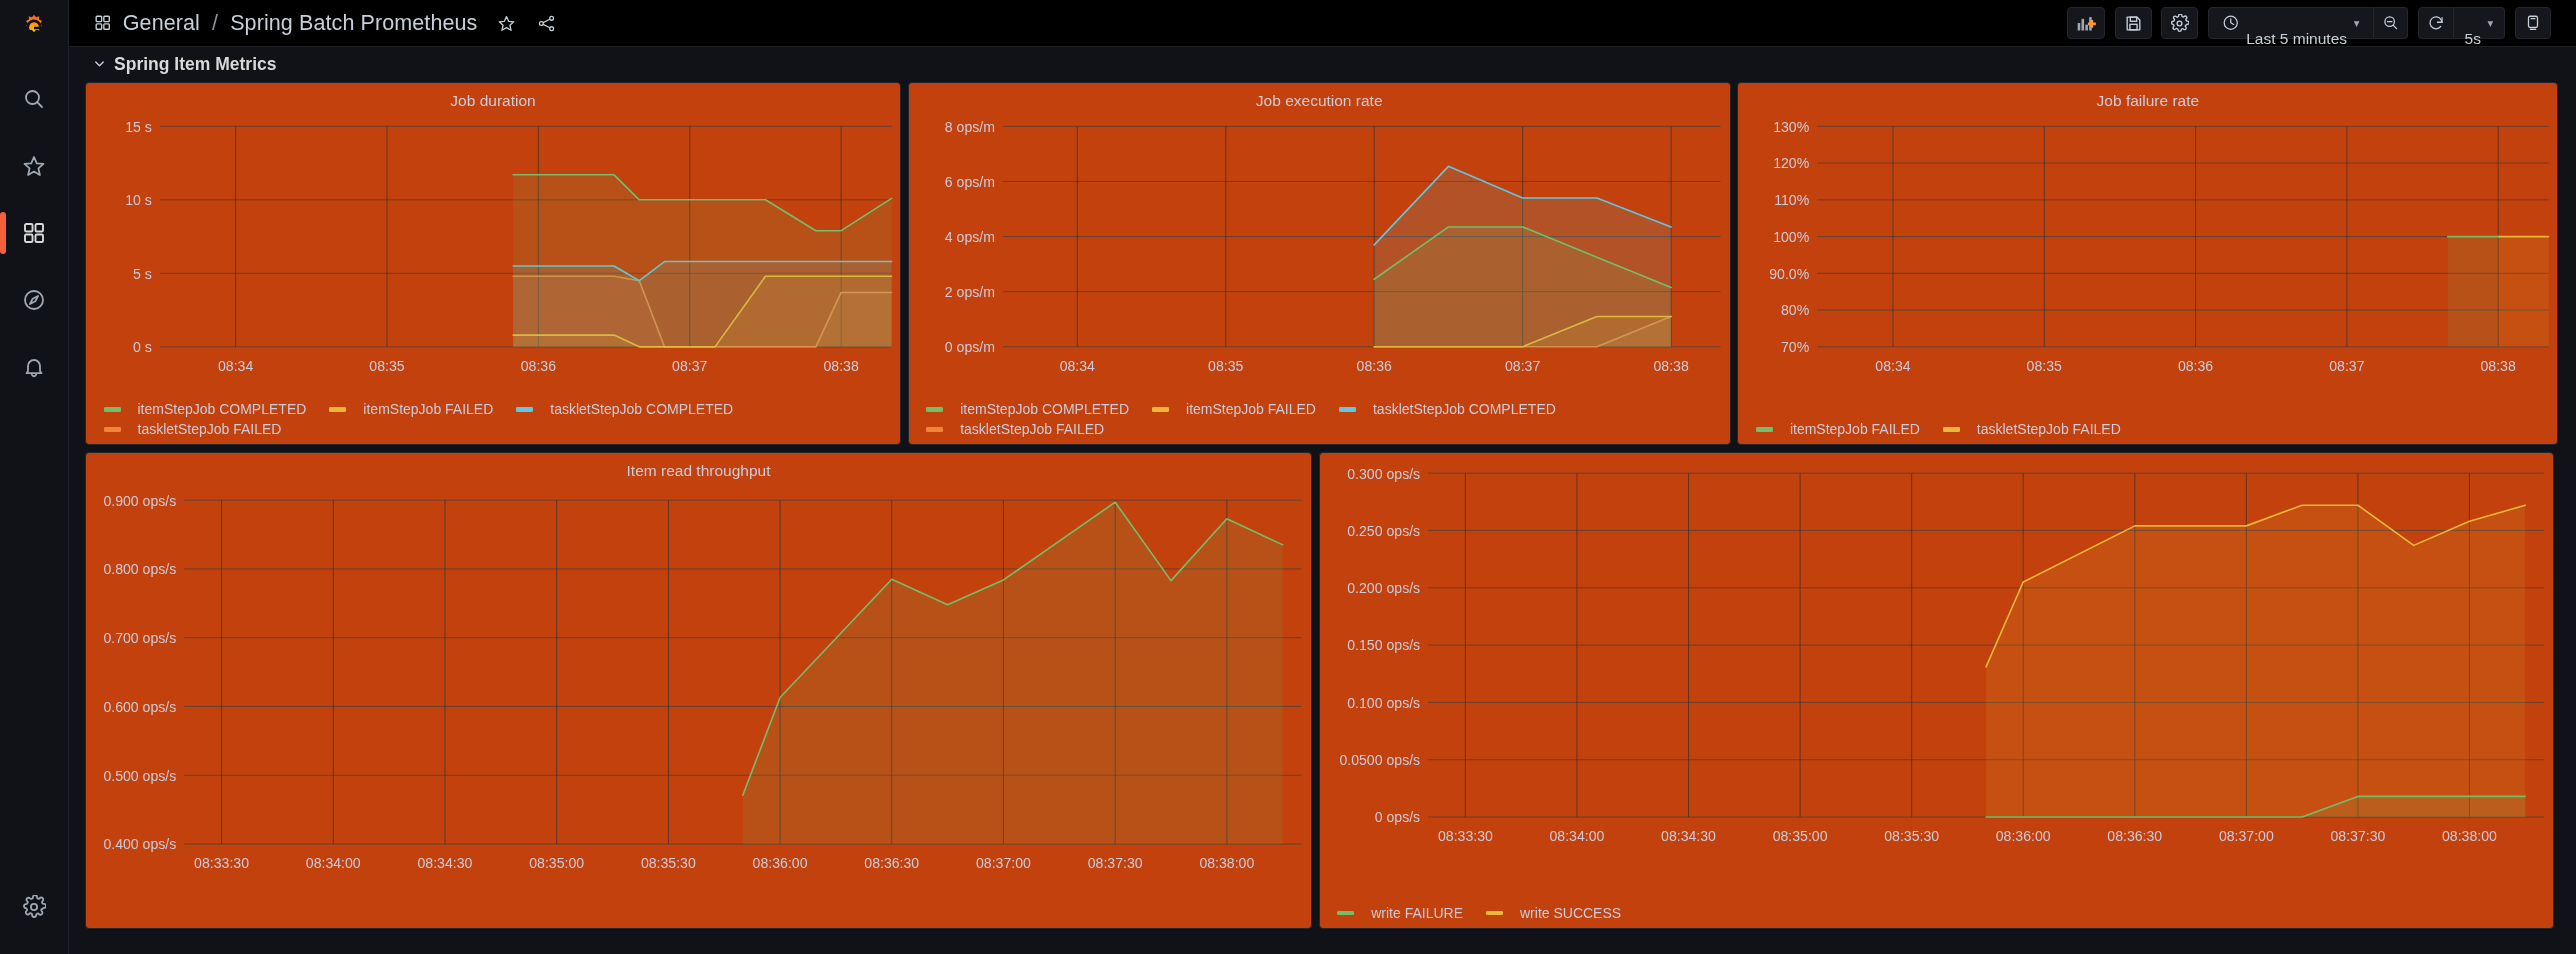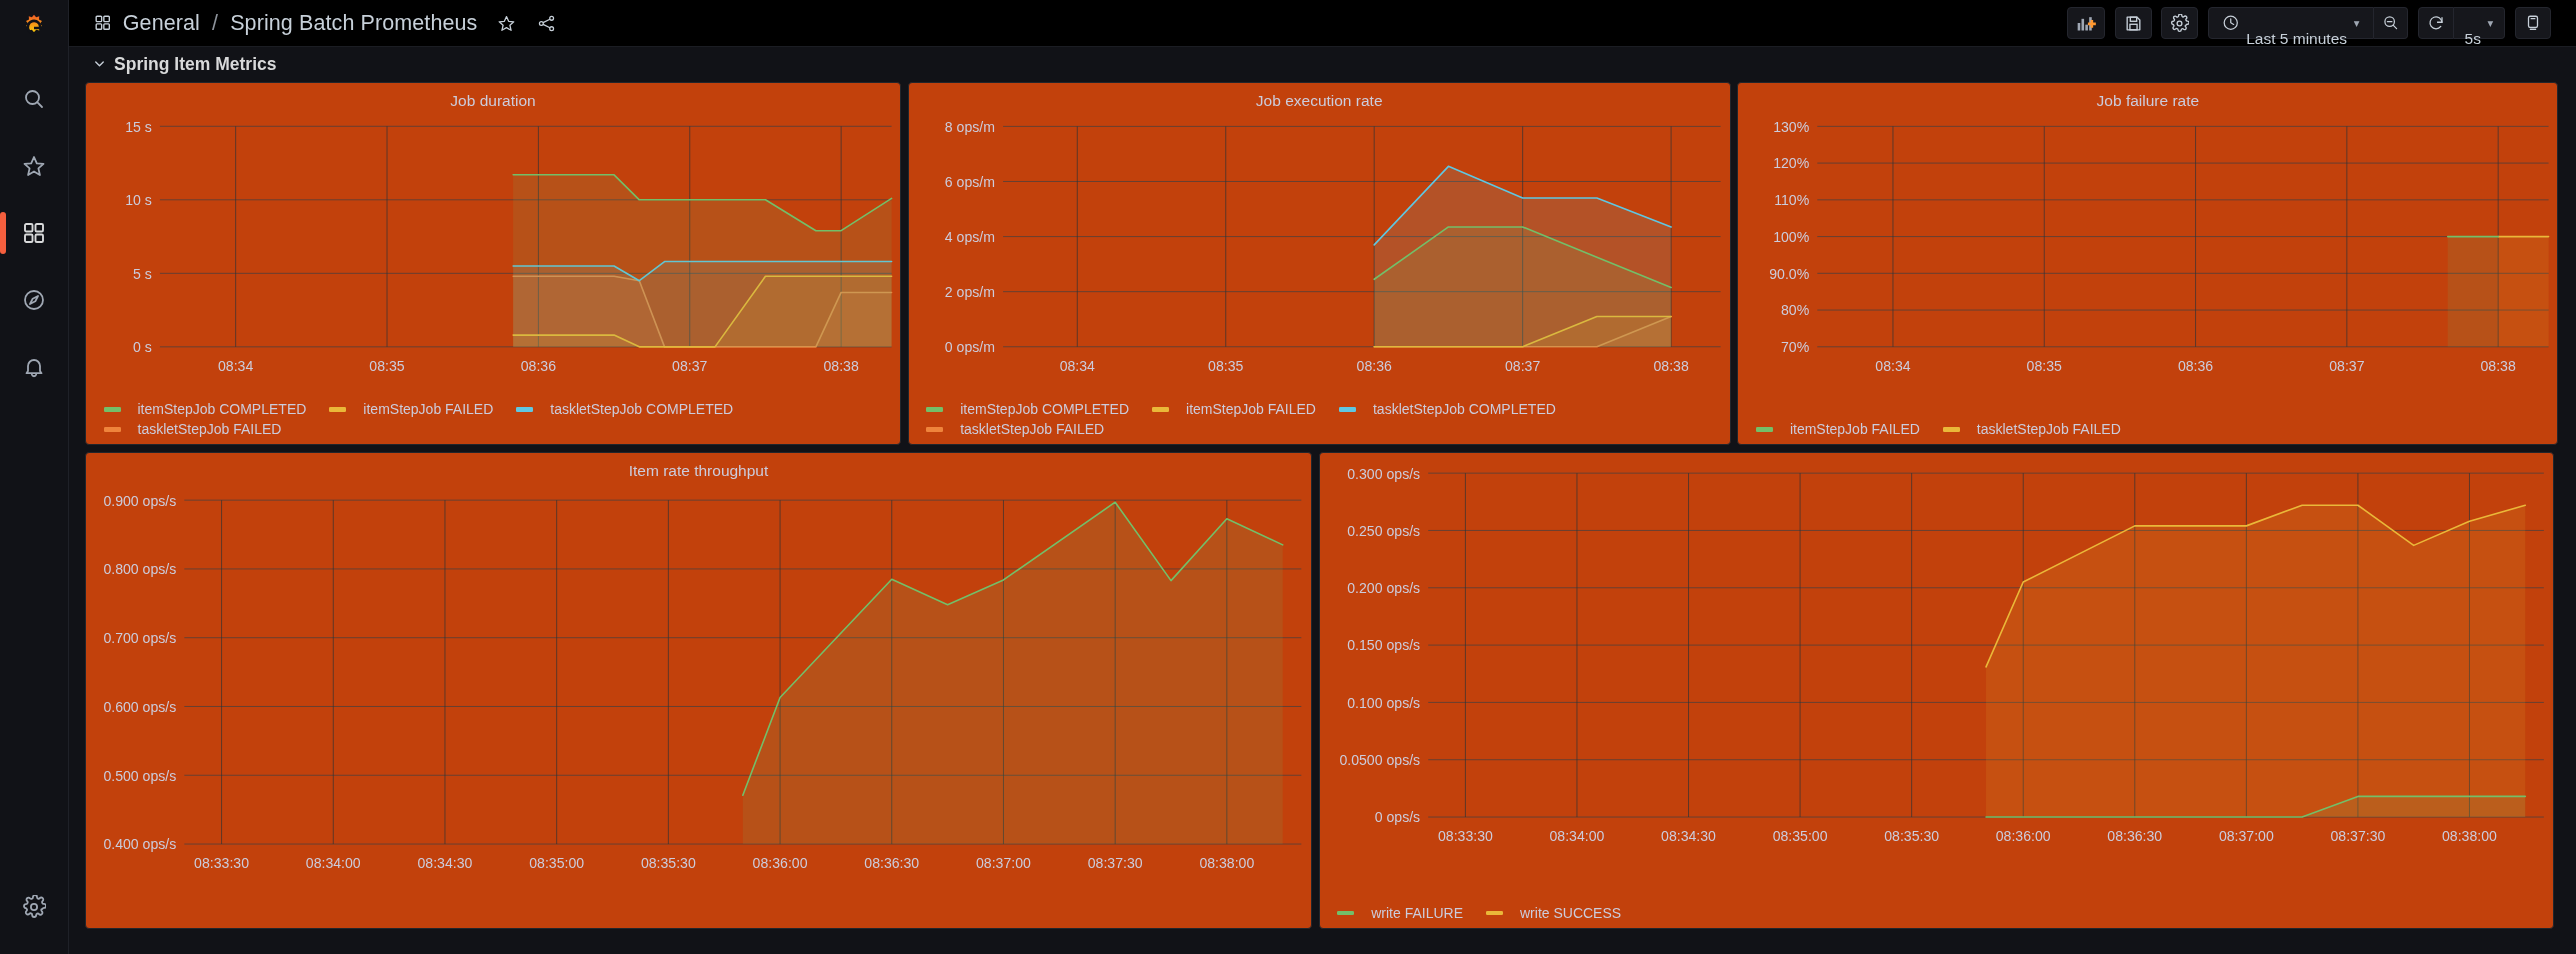--- a/index.html
+++ b/index.html
@@ -412,21 +412,21 @@
             <div class="legend-item">
               <span class="legend-swatch" style="background: rgb(234, 184, 57);"></span>
               <span class="legend-label">taskletStepJob FAILED</span>
             </div>
           </div>
       </div>
     </div>
 
     <div class="panel-row" style="margin-top:6.7px;">
       <div class="panel" style="width:1227px;height:477px;">
-        <div class="panel-title">Item rate throughput</div>
+        <div class="panel-title">Item read throughput</div>
         <div class="panel-body">
           <svg class="chart" id="chart-item-read-throughput" width="1225" height="403" viewBox="0 0 1823 600">
               <line x1="146" y1="542" x2="1809" y2="542" stroke="#3a3f44" stroke-width="1"></line>
               <text x="134" y="550" text-anchor="end" font-size="21" class="axis-text">0.400 ops/s</text>
               <line x1="146" y1="439.6" x2="1809" y2="439.6" stroke="#3a3f44" stroke-width="1"></line>
               <text x="134" y="447.6" text-anchor="end" font-size="21" class="axis-text">0.500 ops/s</text>
               <line x1="146" y1="337.20000000000005" x2="1809" y2="337.20000000000005" stroke="#3a3f44" stroke-width="1"></line>
               <text x="134" y="345.20000000000005" text-anchor="end" font-size="21" class="axis-text">0.600 ops/s</text>
               <line x1="146" y1="234.80000000000007" x2="1809" y2="234.80000000000007" stroke="#3a3f44" stroke-width="1"></line>
               <text x="134" y="242.80000000000007" text-anchor="end" font-size="21" class="axis-text">0.700 ops/s</text>

